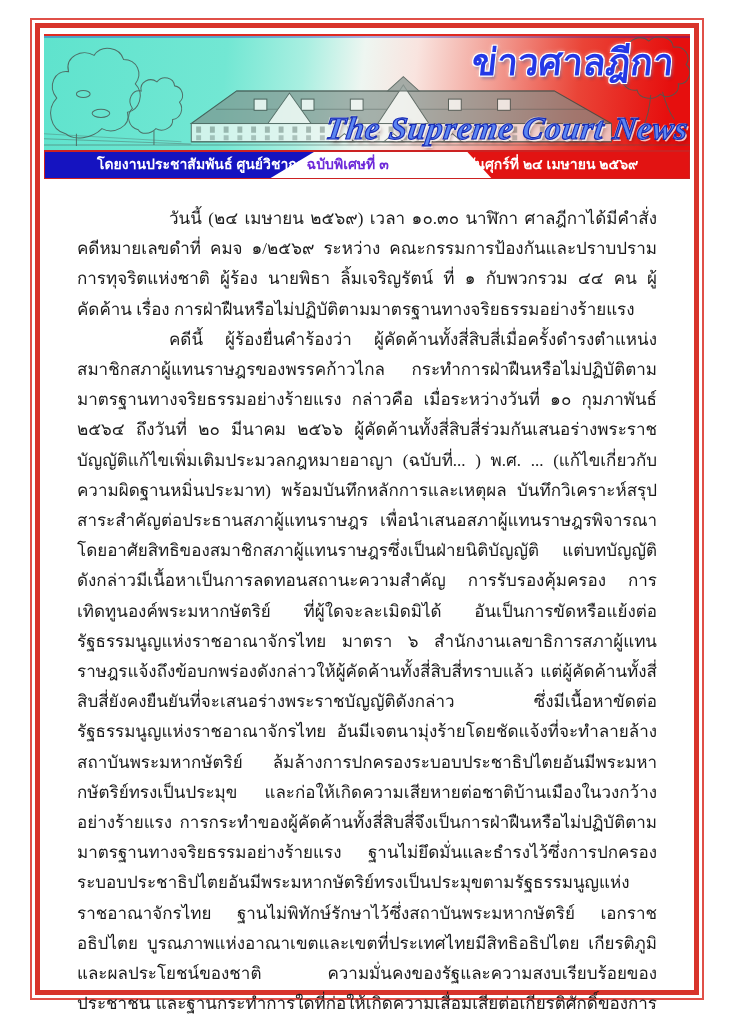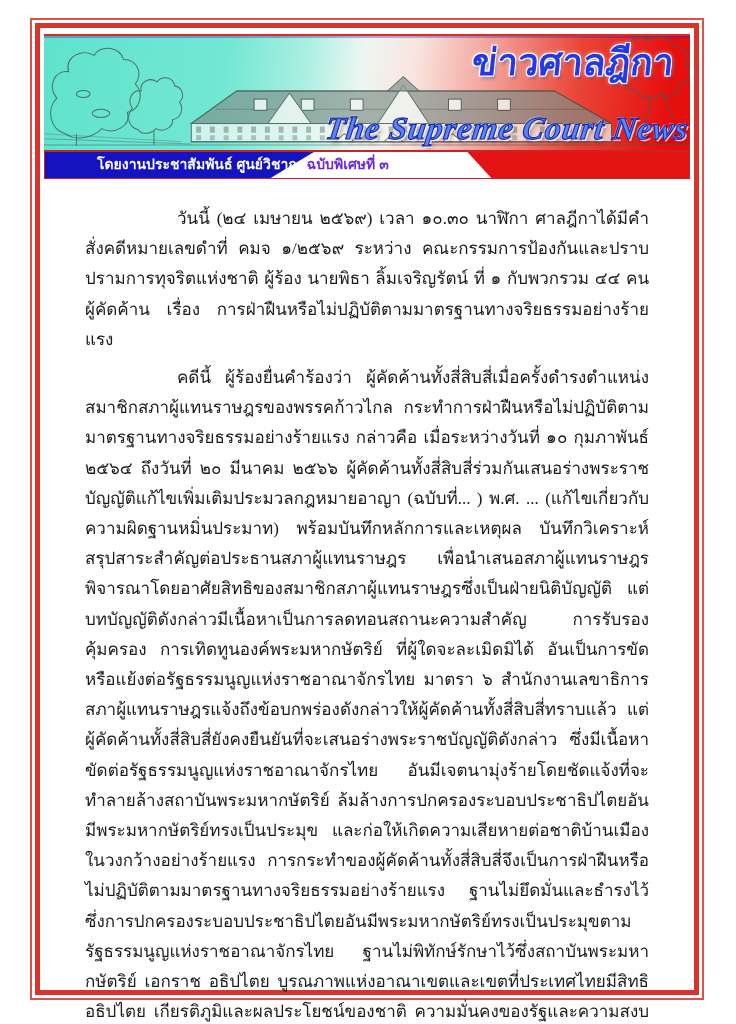--- a/index.html
+++ b/index.html
@@ -65,21 +65,21 @@
   }
   .lbl-left{left:36px;color:#ffffff;z-index:2;margin-left:16px;}
   .lbl-center{left:47%;transform:translateX(-50%);color:#6d28d9;z-index:2;}
   .lbl-right{left:72.5%;transform:translateX(-26%);color:#ffffff;z-index:2;}
   
   .body-text{
     margin:25px 33px 0 33px;
     font-size:17px;line-height:30.2px;color:#1b1b1b;
     text-align:justify;
   }
-  .body-text p{margin:8px;text-indent:92px;}
+  .body-text p{margin:0;text-indent:92px;}
 </style>
 </head>
 <body>
 
 <div class="frame-outer">
   <div class="frame-inner">
 
     <div class="banner">
       <svg viewBox="0 0 658 112" preserveAspectRatio="none">
         <g stroke="#4a5b55" stroke-width="1" fill="none" opacity="0.85">
@@ -131,20 +131,21 @@
       </svg>
       <div class="title-thai">ข่าวศาลฎีกา</div>
       <div class="title-en">The Supreme Court News</div>
     </div>
 
     <div class="strip">
       <div class="strip-seg strip-blue"></div>
       <div class="strip-seg strip-red"></div>
       <span class="strip-label lbl-left">โดยงานประชาสัมพันธ์  ศูนย์วิชาการงานคดี</span>
       <span class="strip-label lbl-center">ฉบับพิเศษที่ ๓</span>
+      <span class="strip-label lbl-right">วันศุกร์ที่ ๒๔ เมษายน ๒๕๖๙</span>
     </div>
 
     <div class="body-text">
       <p>วันนี้ (๒๔ เมษายน ๒๕๖๙) เวลา ๑๐.๓๐ นาฬิกา ศาลฎีกาได้มีคำสั่งคดีหมายเลขดำที่ คมจ ๑/๒๕๖๙ ระหว่าง คณะกรรมการป้องกันและปราบปรามการทุจริตแห่งชาติ ผู้ร้อง นายพิธา  ลิ้มเจริญรัตน์ ที่ ๑ กับพวกรวม ๔๔ คน ผู้คัดค้าน เรื่อง การฝ่าฝืนหรือไม่ปฏิบัติตามมาตรฐานทางจริยธรรมอย่างร้ายแรง</p>
       <p>คดีนี้ ผู้ร้องยื่นคำร้องว่า ผู้คัดค้านทั้งสี่สิบสี่เมื่อครั้งดำรงตำแหน่งสมาชิกสภาผู้แทนราษฎรของพรรคก้าวไกล กระทำการฝ่าฝืนหรือไม่ปฏิบัติตามมาตรฐานทางจริยธรรมอย่างร้ายแรง  กล่าวคือ เมื่อระหว่างวันที่ ๑๐ กุมภาพันธ์ ๒๕๖๔ ถึงวันที่ ๒๐ มีนาคม ๒๕๖๖ ผู้คัดค้านทั้งสี่สิบสี่ร่วมกันเสนอร่างพระราชบัญญัติแก้ไขเพิ่มเติมประมวลกฎหมายอาญา (ฉบับที่... ) พ.ศ. ... (แก้ไขเกี่ยวกับความผิดฐานหมิ่นประมาท) พร้อมบันทึกหลักการและเหตุผล บันทึกวิเคราะห์สรุปสาระสำคัญต่อประธานสภาผู้แทนราษฎร เพื่อนำเสนอสภาผู้แทนราษฎรพิจารณาโดยอาศัยสิทธิของสมาชิกสภาผู้แทนราษฎรซึ่งเป็นฝ่ายนิติบัญญัติ แต่บทบัญญัติดังกล่าวมีเนื้อหาเป็นการลดทอนสถานะความสำคัญ การรับรองคุ้มครอง การเทิดทูนองค์พระมหากษัตริย์ ที่ผู้ใดจะละเมิดมิได้ อันเป็นการขัดหรือแย้งต่อรัฐธรรมนูญแห่งราชอาณาจักรไทย มาตรา ๖ สำนักงานเลขาธิการสภาผู้แทนราษฎรแจ้งถึงข้อบกพร่องดังกล่าวให้ผู้คัดค้านทั้งสี่สิบสี่ทราบแล้ว แต่ผู้คัดค้านทั้งสี่สิบสี่ยังคงยืนยันที่จะเสนอร่างพระราชบัญญัติดังกล่าว ซึ่งมีเนื้อหาขัดต่อรัฐธรรมนูญแห่งราชอาณาจักรไทย อันมีเจตนามุ่งร้ายโดยชัดแจ้งที่จะทำลายล้างสถาบันพระมหากษัตริย์ ล้มล้างการปกครองระบอบประชาธิปไตยอันมีพระมหากษัตริย์ทรงเป็นประมุข และก่อให้เกิดความเสียหายต่อชาติบ้านเมืองในวงกว้างอย่างร้ายแรง การกระทำของผู้คัดค้านทั้งสี่สิบสี่จึงเป็นการฝ่าฝืนหรือไม่ปฏิบัติตามมาตรฐานทางจริยธรรมอย่างร้ายแรง ฐานไม่ยึดมั่นและธำรงไว้ซึ่งการปกครองระบอบประชาธิปไตยอันมีพระมหากษัตริย์ทรงเป็นประมุขตามรัฐธรรมนูญแห่งราชอาณาจักรไทย ฐานไม่พิทักษ์รักษาไว้ซึ่งสถาบันพระมหากษัตริย์ เอกราช อธิปไตย บูรณภาพแห่งอาณาเขตและเขตที่ประเทศไทยมีสิทธิอธิปไตย เกียรติภูมิและผลประโยชน์ของชาติ ความมั่นคงของรัฐและความสงบเรียบร้อยของประชาชน และฐานกระทำการใดที่ก่อให้เกิดความเสื่อมเสียต่อเกียรติศักดิ์ของการดำรงตำแหน่ง ตามมาตรฐานทางจริยธรรมของตุลาการศาลรัฐธรรมนูญ และผู้ดำรงตำแหน่งในองค์กรอิสระ รวมทั้งผู้ว่าการตรวจเงินแผ่นดิน และหัวหน้าหน่วยงานธุรการของศาลรัฐธรรมนูญและองค์กรอิสระ พ.ศ. ๒๕๖๑ ข้อ ๕ ข้อ ๖ ข้อ ๑๗ ประกอบข้อ ๓ วรรคสอง และข้อ ๒๗ ตามคำร้องฉบับลงวันที่ ๙ เมษายน ๒๕๖๙ นั้น</p>
 
     </div>
 
   </div>
 </div>

